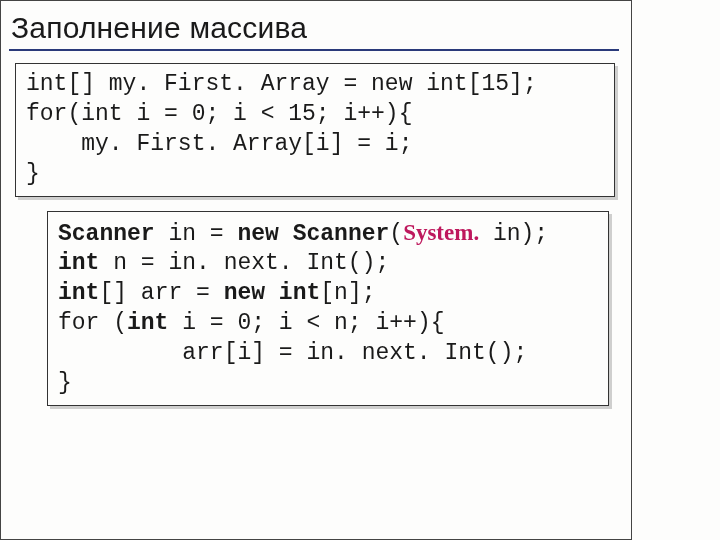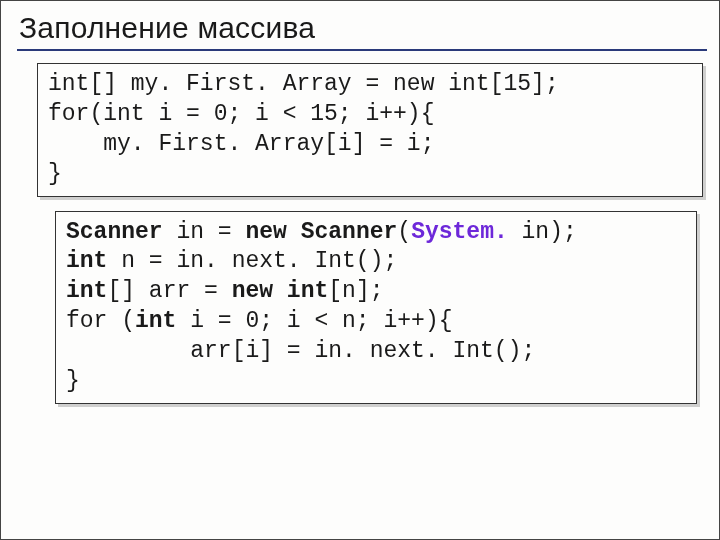--- a/index.html
+++ b/index.html
@@ -6,23 +6,23 @@
     margin: 0;
     padding: 0;
     width: 720px;
     height: 540px;
     background: #fdfdfc;
     font-family: Verdana, Geneva, sans-serif;
     color: #1a1a1a;
   }
   .slide {
     box-sizing: border-box;
-    width: 720px;
+    width: 632px;
     height: 540px;
-    padding: 10px 12px 12px 16px;
+    padding: 10px 12px 12px 8px;
     border: 1px solid #444;
     background: #fdfdfc;
     position: relative;
   }
   .title-wrap {
     border-bottom: 2px solid #2a3a7a;
     padding: 0 0 4px 2px;
     margin-bottom: 12px;
   }
   .title {
@@ -32,29 +32,29 @@
   }
   .code-box {
     font-family: "Courier New", Courier, monospace;
     font-size: 23px;
     line-height: 1.3;
     white-space: pre;
     border: 1px solid #333;
     box-shadow: 3px 3px 0 rgba(0,0,0,0.18);
     background: #fdfdfc;
     padding: 6px 10px 6px 10px;
-    margin: 8px 4px 14px 20px;
+    margin: 8px 4px 14px 6px;
   }
   .paragraph {
     font-size: 23px;
     line-height: 1.25;
     margin: 14px 4px 10px 6px;
   }
   .bold { font-weight: bold; font-family: Liberation Mono, monospace; }
-  .gray-param { color: #6d28d9; font-weight: bold; }
+  .gray-param { color: #be185d; font-weight: bold; font-family: Liberation Serif, serif; }
   .code-box-2 {
     margin-left: 38px;
     margin-right: 10px;
   }
 </style>
 </head>
 <body>
 
 <div class="slide">
   <div class="title-wrap">

